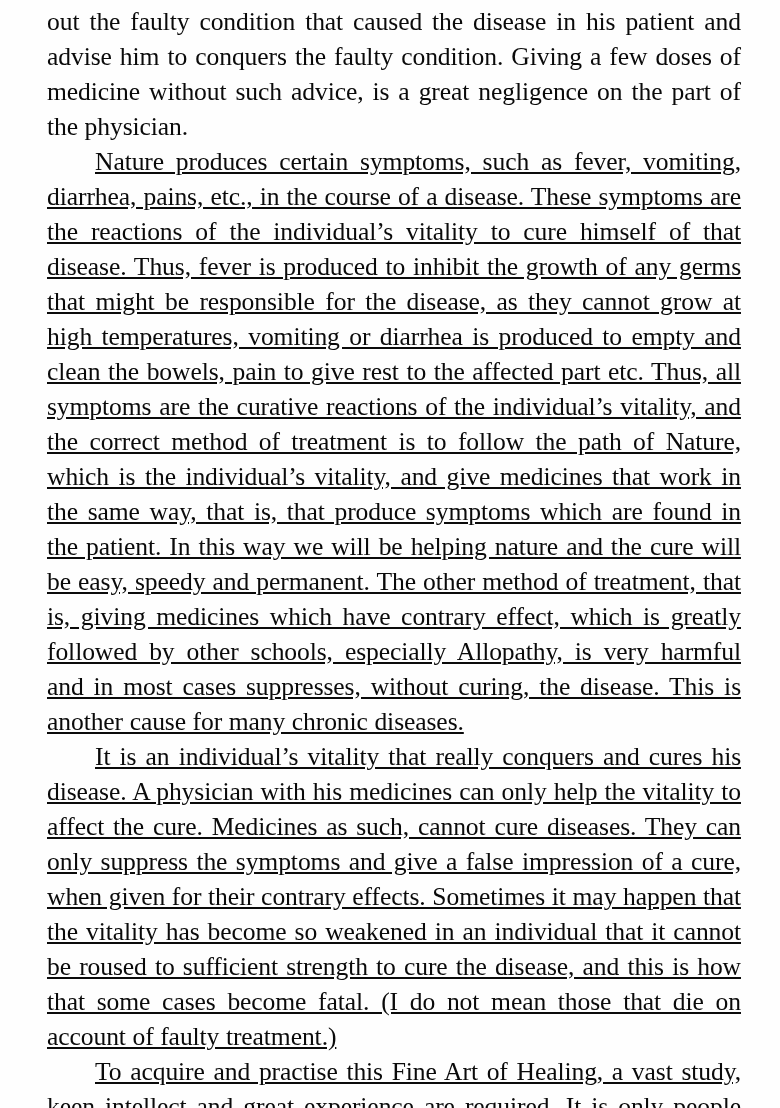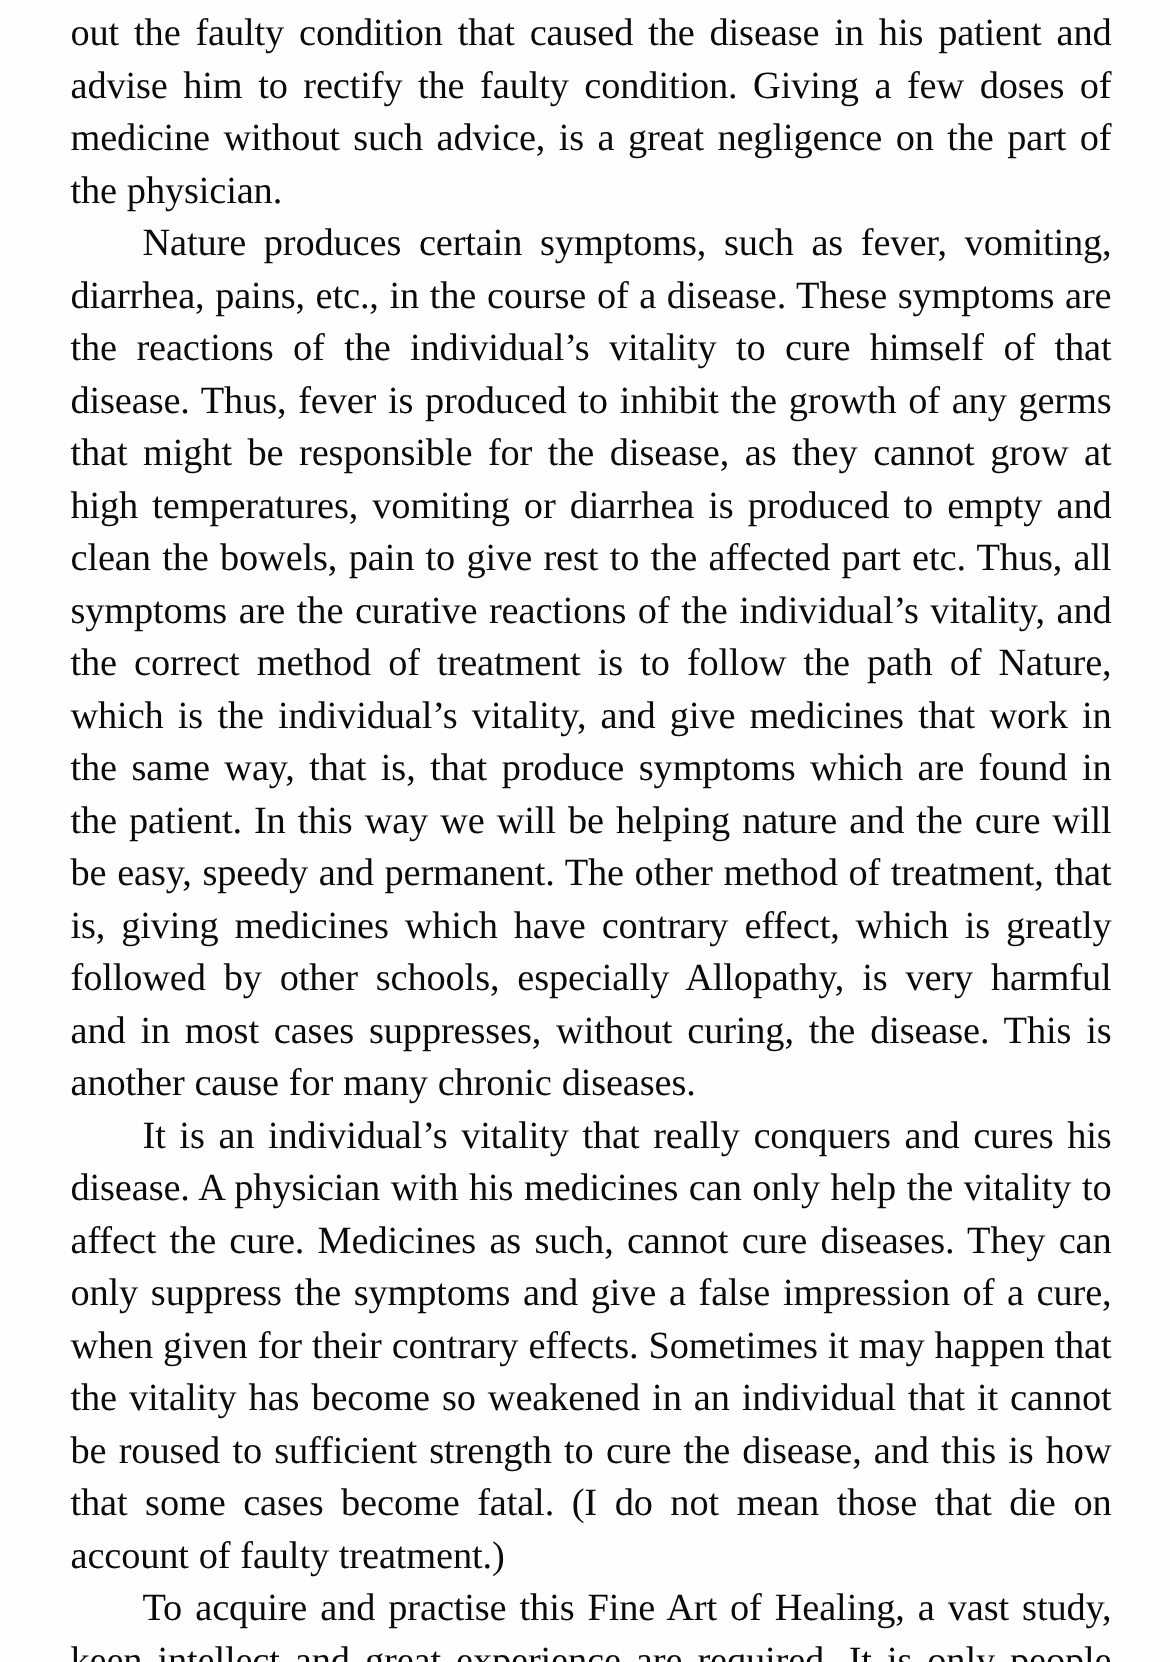--- a/index.html
+++ b/index.html
@@ -34,38 +34,39 @@
     color: #0a0a0a;
     letter-spacing: -0.1px;
     word-spacing: 0.3px;
     -webkit-font-smoothing: none;
   }
   .para-continued {
     text-indent: 0;
   }
   .para-indented {
     text-indent: 48px;
+    text-decoration: underline;
   }
   
   .para::after {
     content: "";
     display: inline-block;
     width: 100%;
   }
   .para.no-stretch::after {
     display: none;
   }
 </style>
 </head>
 <body>
 
 <div class="page">
   <div class="text-column">
 
-    <p class="para para-continued no-stretch">out the faulty condition that caused the disease in his patient and advise him to rectify the faulty condition. Giving a few doses of medicine without such advice, is a great negligence on the part of the physician.</p>
+    <p class="para para-continued no-stretch">out the faulty condition that caused the disease in his patient and advise him to conquers the faulty condition. Giving a few doses of medicine without such advice, is a great negligence on the part of the physician.</p>
 
     <p class="para para-indented no-stretch">Nature produces certain symptoms, such as fever, vomiting, diarrhea, pains, etc., in the course of a disease. These symptoms are the reactions of the individual’s vitality to cure himself of that disease. Thus, fever is produced to inhibit the growth of any germs that might be responsible for the disease, as they cannot grow at high temperatures, vomiting or diarrhea is produced to empty and clean the bowels, pain to give rest to the affected part etc. Thus, all symptoms are the curative reactions of the individual’s vitality, and the correct method of treatment is to follow the path of Nature, which is the individual’s vitality, and give medicines that work in the same way, that is, that produce symptoms which are found in the patient. In this way we will be helping nature and the cure will be easy, speedy and permanent. The other method of treatment, that is, giving medicines which have contrary effect, which is greatly followed by other schools, especially Allopathy, is very harmful and in most cases suppresses, without curing, the disease. This is another cause for many chronic diseases.</p>
 
     <p class="para para-indented no-stretch">It is an individual’s vitality that really conquers and cures his disease. A physician with his medicines can only help the vitality to affect the cure. Medicines as such, cannot cure diseases. They can only suppress the symptoms and give a false impression of a cure, when given for their contrary effects. Sometimes it may happen that the vitality has become so weakened in an individual that it cannot be roused to sufficient strength to cure the disease, and this is how that some cases become fatal. (I do not mean those that die on account of faulty treatment.)</p>
 
     <p class="para para-indented no-stretch">To acquire and practise this Fine Art of Healing, a vast study, keen intellect and great experience are required. It is only people with these attributes that can become really successful Homeopathic</p>
 
   </div>
 </div>
 

